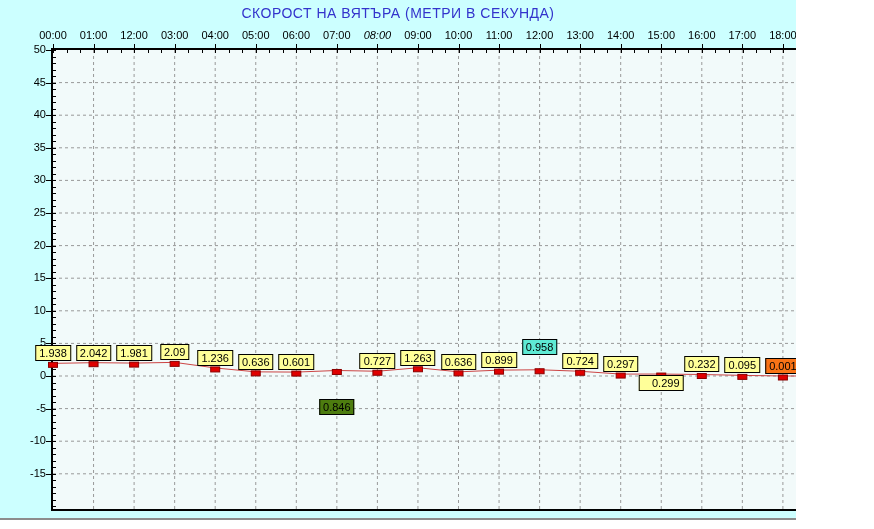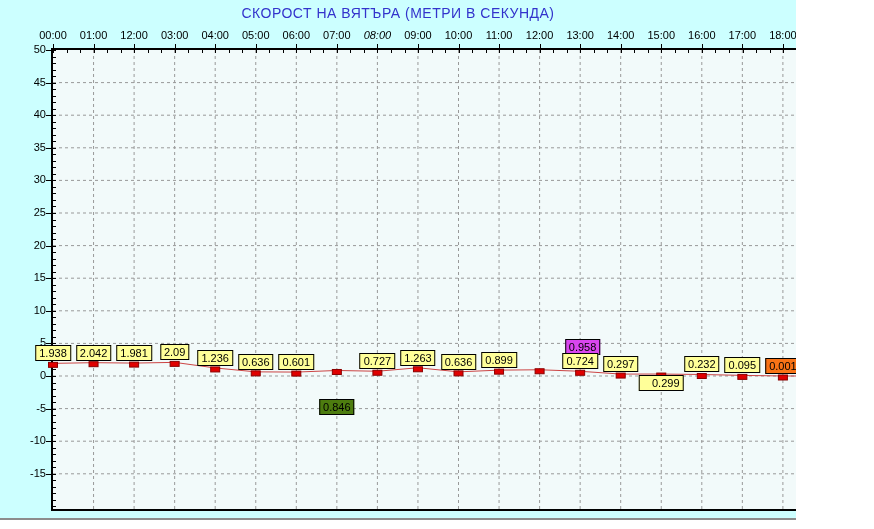--- a/index.html
+++ b/index.html
@@ -206,21 +206,21 @@
       <div class="vlab" style="left: 134.1px; top: 345.084px; background: rgb(255, 255, 153); border-color: rgb(0, 0, 0);">1.981</div>
       <div class="vlab" style="left: 174.65px; top: 344.373px; background: rgb(255, 255, 153); border-color: rgb(0, 0, 0);">2.09</div>
       <div class="vlab" style="left: 215.2px; top: 349.941px; background: rgb(255, 255, 153); border-color: rgb(0, 0, 0);">1.236</div>
       <div class="vlab" style="left: 255.75px; top: 353.853px; background: rgb(255, 255, 153); border-color: rgb(0, 0, 0);">0.636</div>
       <div class="vlab" style="left: 296.3px; top: 354.081px; background: rgb(255, 255, 153); border-color: rgb(0, 0, 0);">0.601</div>
       <div class="vlab" style="left: 336.85px; top: 367px; background: #4d7c0f; border-color: rgb(0, 0, 0); margin-top: 32px;">0.846</div>
       <div class="vlab" style="left: 377.4px; top: 353.26px; background: rgb(255, 255, 153); border-color: rgb(0, 0, 0);">0.727</div>
       <div class="vlab" style="left: 417.95px; top: 349.765px; background: rgb(255, 255, 153); border-color: rgb(0, 0, 0);">1.263</div>
       <div class="vlab" style="left: 458.5px; top: 353.853px; background: rgb(255, 255, 153); border-color: rgb(0, 0, 0);">0.636</div>
       <div class="vlab" style="left: 499.05px; top: 352.139px; background: rgb(255, 255, 153); border-color: rgb(0, 0, 0);">0.899</div>
-      <div class="vlab" style="left: 539.6px; top: 339px; background: #d946ef; border-color: rgb(0, 0, 0); margin-left: 43px;">0.958</div>
+      <div class="vlab" style="left: 539.6px; top: 339px; background: #5eead4; border-color: rgb(0, 0, 0);">0.958</div>
       <div class="vlab" style="left: 580.15px; top: 353.28px; background: rgb(255, 255, 153); border-color: rgb(0, 0, 0);">0.724</div>
       <div class="vlab" style="left: 620.7px; top: 356.064px; background: rgb(255, 255, 153); border-color: rgb(0, 0, 0);">0.297</div>
       <div class="vlab" style="left: 661.25px; top: 375px; background: rgb(255, 255, 153); border-color: rgb(0, 0, 0); padding-left: 12px;">0.299</div>
       <div class="vlab" style="left: 701.8px; top: 356.487px; background: rgb(255, 255, 153); border-color: rgb(0, 0, 0);">0.232</div>
       <div class="vlab" style="left: 742.35px; top: 357.381px; background: rgb(255, 255, 153); border-color: rgb(0, 0, 0);">0.095</div>
       <div class="vlab" style="left: 782.9px; top: 357.993px; background: #f97316; border-color: rgb(0, 0, 0);">0.001</div>
       <div class="vlab" style="left: 823.45px; top: 357.98px; background: rgb(255, 255, 153); border-color: rgb(0, 0, 0); margin-left: 48px;">0.003</div>
       <div class="vlab" style="left: 864px; top: 357.909px; background: rgb(255, 255, 153); border-color: rgb(0, 0, 0);">0.014</div>
     </div>
 

